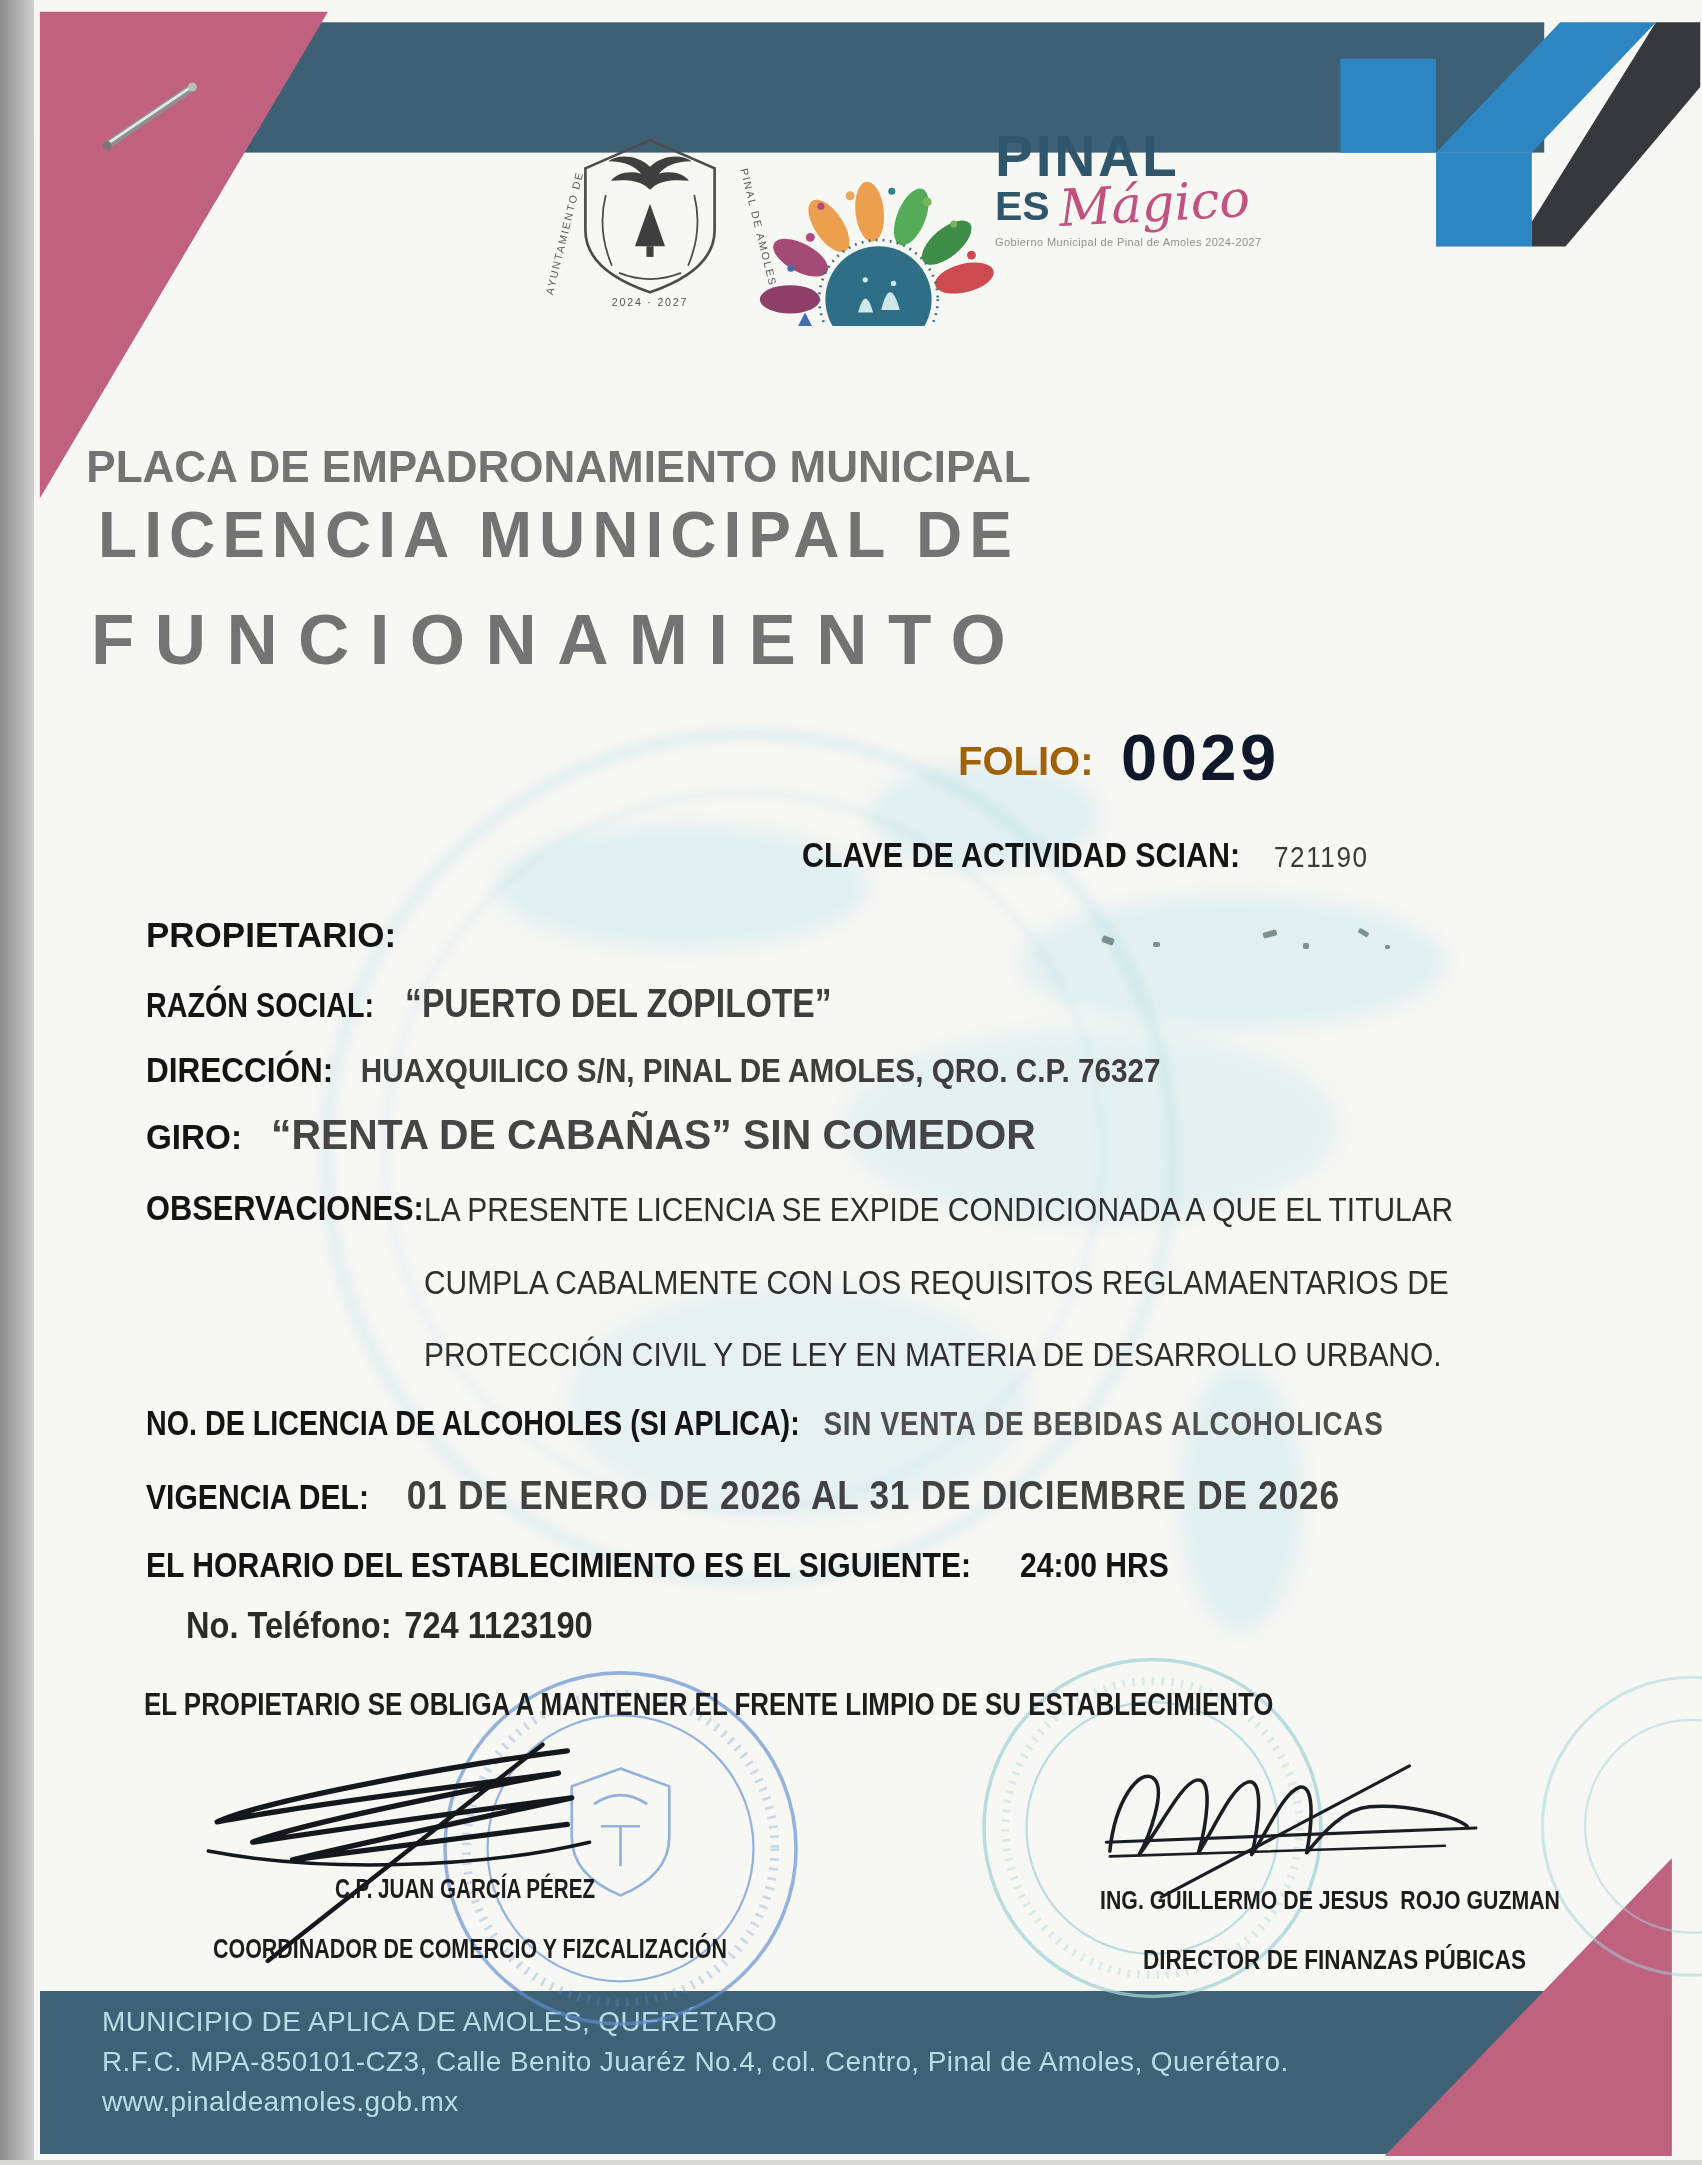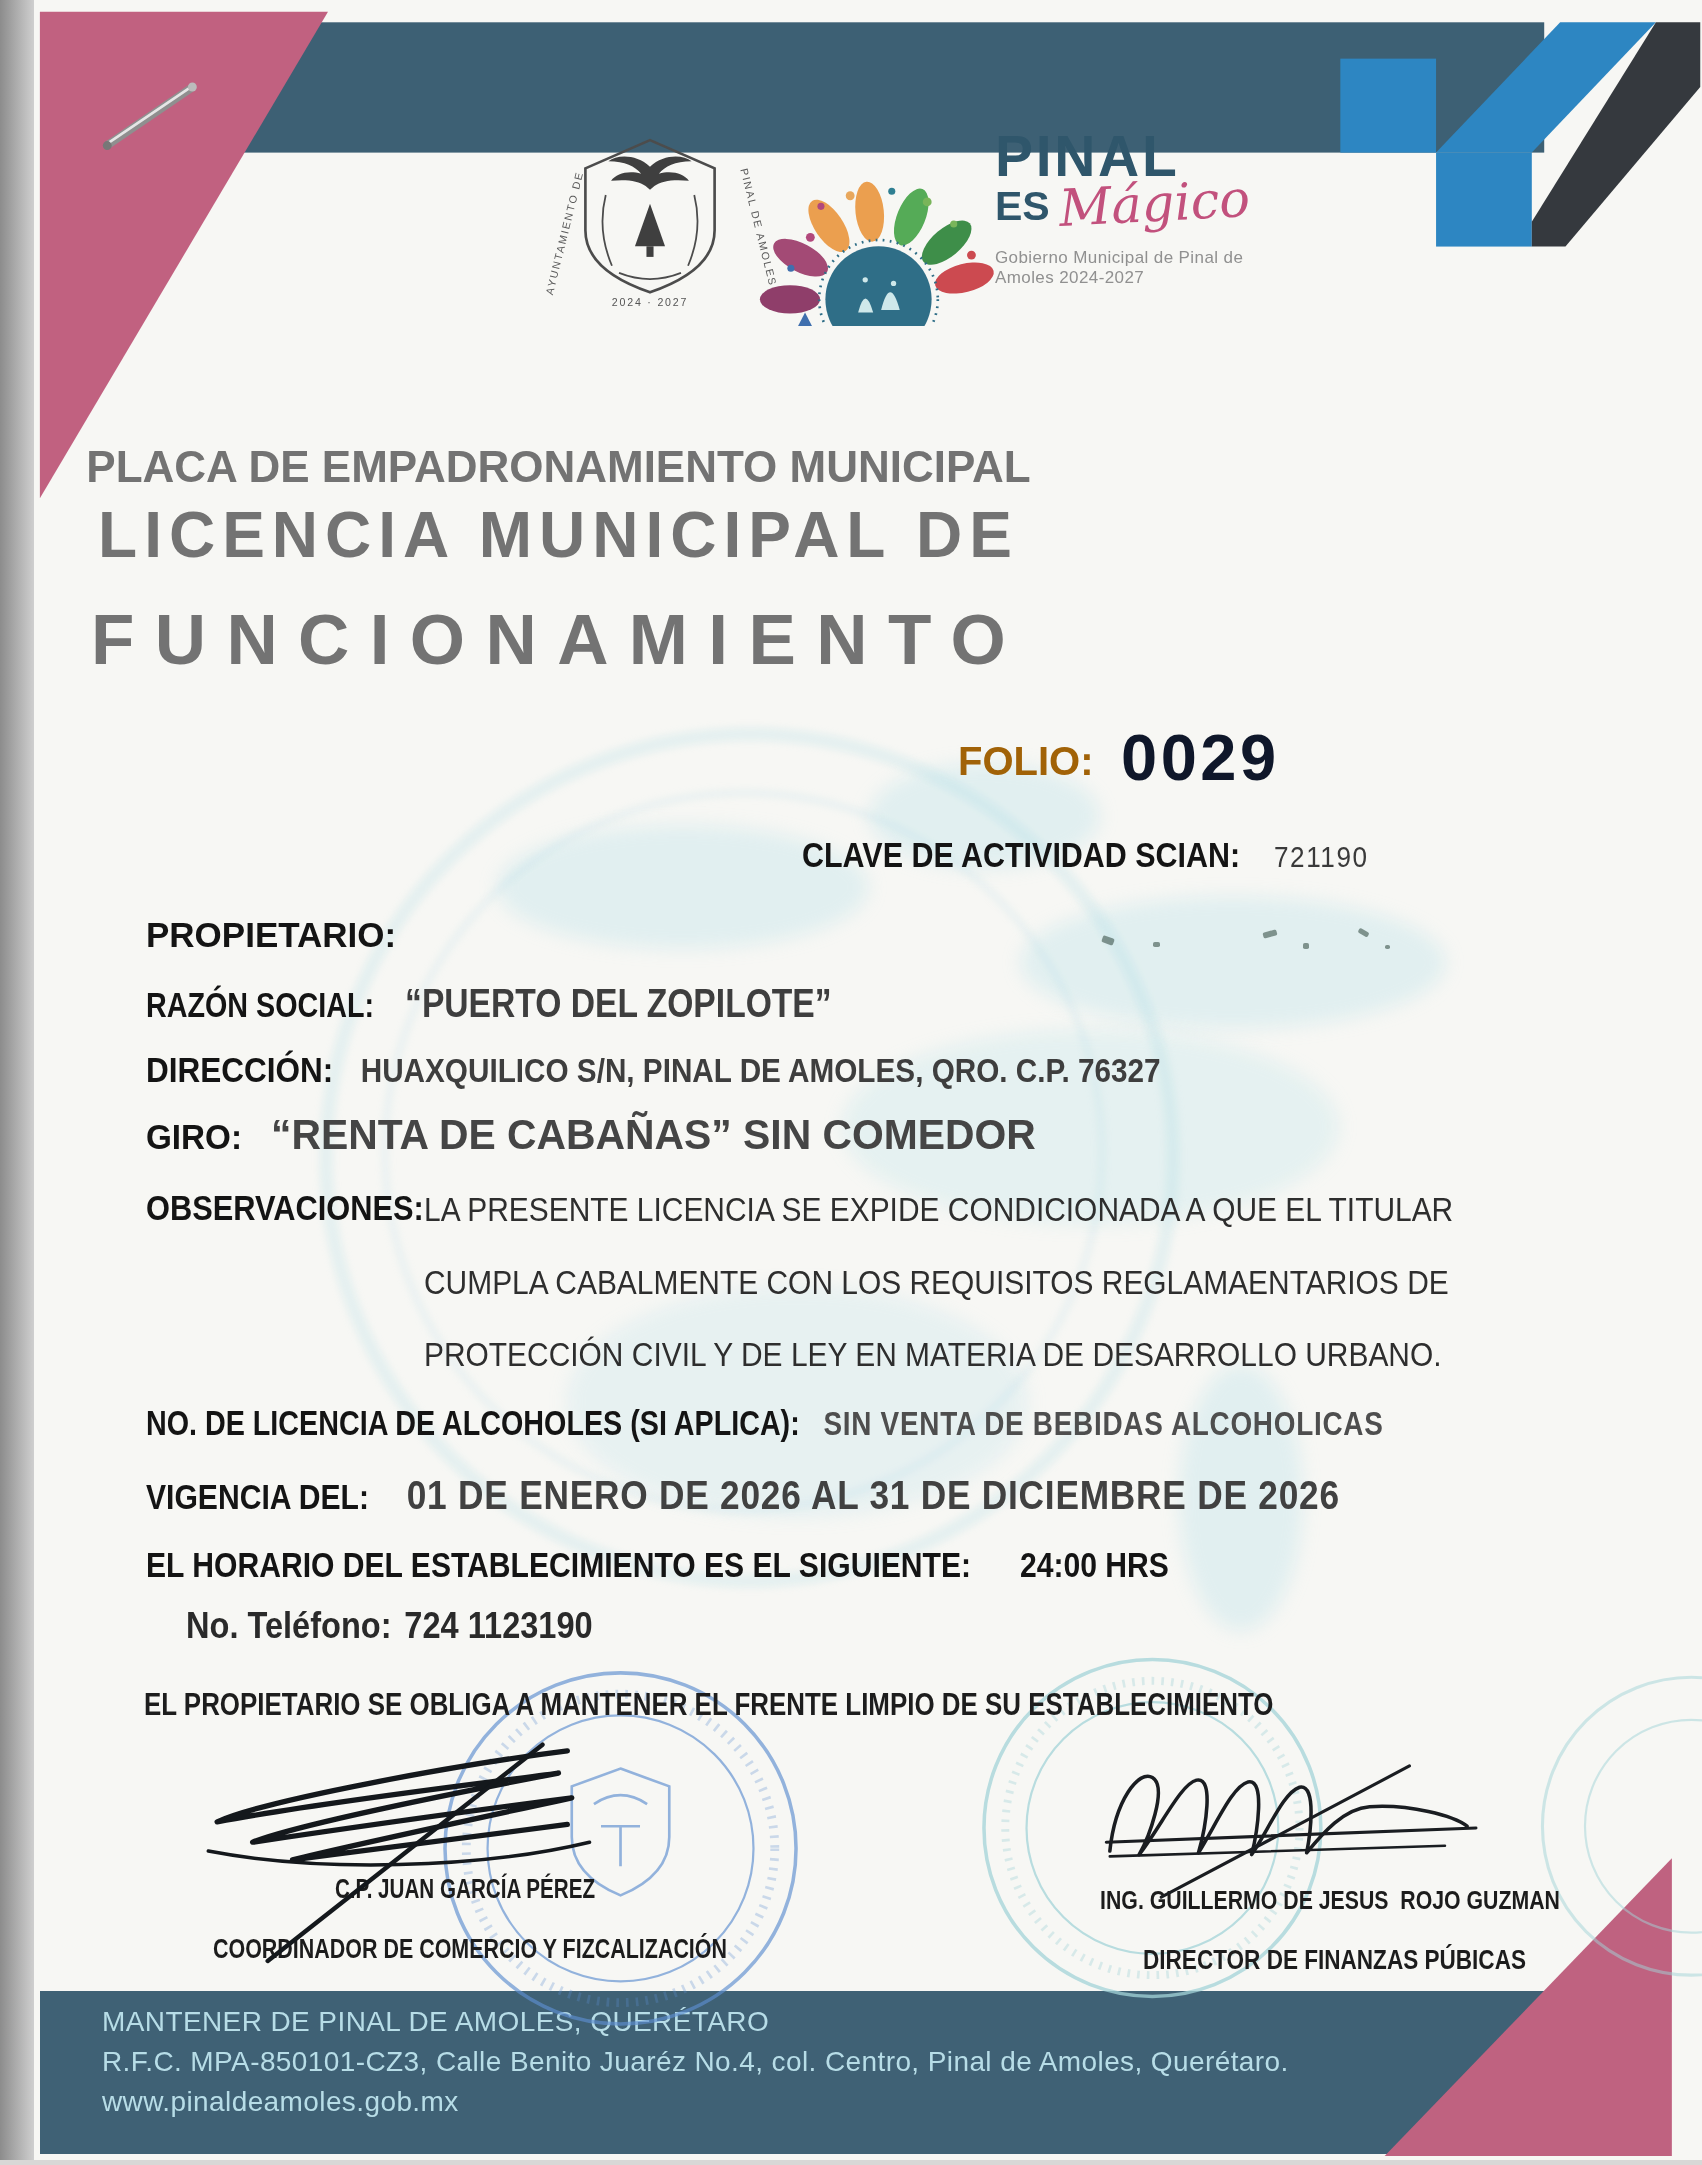--- a/index.html
+++ b/index.html
@@ -34,21 +34,21 @@
 
   <div class="speck" style="left:1102px;top:937px;width:12.4px;height:7px;transform:rotate(20deg);z-index:4"></div>
   <div class="speck" style="left:1153px;top:942px;width:7px;height:5.3px;z-index:4"></div>
   <div class="speck" style="left:1263px;top:931px;width:14px;height:6.2px;transform:rotate(-15deg);z-index:4"></div>
   <div class="speck" style="left:1303px;top:943px;width:6.2px;height:6.2px;z-index:4"></div>
   <div class="speck" style="left:1358px;top:930px;width:10.6px;height:5.3px;transform:rotate(30deg);z-index:4"></div>
   <div class="speck" style="left:1385px;top:945px;width:5.3px;height:4.4px;z-index:4"></div>
 
   <div class="abs" style="left:40px;top:1991px;width:1631px;height:163px;background:#3f6175;z-index:1">
     <div class="abs" style="left:62px;top:10.6px">
-      <div class="footer-line">MANTENER DE PINAL DE AMOLES, QUERÉTARO</div>
+      <div class="footer-line">MUNICIPIO DE APLICA DE AMOLES, QUERÉTARO</div>
       <div class="footer-line">R.F.C. MPA-850101-CZ3, Calle Benito Juaréz No.4, col. Centro, Pinal de Amoles, Querétaro.</div>
       <div class="footer-line">www.pinaldeamoles.gob.mx</div>
     </div>
   </div>
 
   <svg class="layer" width="1702" height="2165" viewBox="0 0 1920 2442" style="z-index:2">
     <rect x="180" y="25" width="1562" height="147" fill="#3d6074"></rect>
     <rect x="1512" y="66" width="108" height="106" fill="#2d86c2"></rect>
     <polygon points="1760,25 1868,25 1728,172 1620,172" fill="#2d86c2"></polygon>
     <rect x="1620" y="172" width="108" height="106" fill="#2d86c2"></rect>
@@ -120,21 +120,21 @@
     <circle cx="120" cy="168" r="3" fill="#cfe8ea"></circle>
     <circle cx="152" cy="172" r="3" fill="#cfe8ea"></circle>
   </svg>
 
   <div class="abs" style="left:995px;top:129px;width:301px;z-index:4">
     <div style="font-size:57px;font-weight:700;color:#2f566b;letter-spacing:2.7px;line-height:.95">PINAL</div>
     <div style="white-space:nowrap">
       <span style="font-size:41px;font-weight:700;color:#2f566b;vertical-align:top">ES</span>
       <span style="display:inline-block;font-family:'DejaVu Serif','Liberation Serif',serif;font-style:italic;font-size:51px;color:#c2517d;transform:rotate(-3deg);margin-left:5.3px;margin-top:-8.9px">Mágico</span>
     </div>
-    <div style="font-size:17px;color:#909090;letter-spacing:0.4px;margin-top:15px">Gobierno Municipal de Pinal de Amoles 2024-2027</div>
+    <div style="font-size:11px;color:#909090;letter-spacing:0.4px;margin-top:3px">Gobierno Municipal de Pinal de Amoles 2024-2027</div>
   </div>
 
   <div class="titleblock" style="top:442px;font-size:44px;z-index:4">PLACA DE EMPADRONAMIENTO MUNICIPAL</div>
   <div class="titleblock" style="top:498px;font-size:64px;letter-spacing:7px;z-index:4">LICENCIA MUNICIPAL DE</div>
   <div class="titleblock" style="top:599px;font-size:71px;letter-spacing:20.4px;z-index:4">FUNCIONAMIENTO</div>
 
   <div class="abs" style="left:958px;top:739px;font-size:40px;font-weight:700;color:#a16207;z-index:4">FOLIO:</div>
   <div class="abs" style="left:1121px;top:720px;font-size:65px;font-weight:700;color:#0f172a;letter-spacing:3.5px;z-index:4">0029</div>
 
   <div class="row" style="left:802px;top:835px;transform:scaleX(.87);z-index:4">

